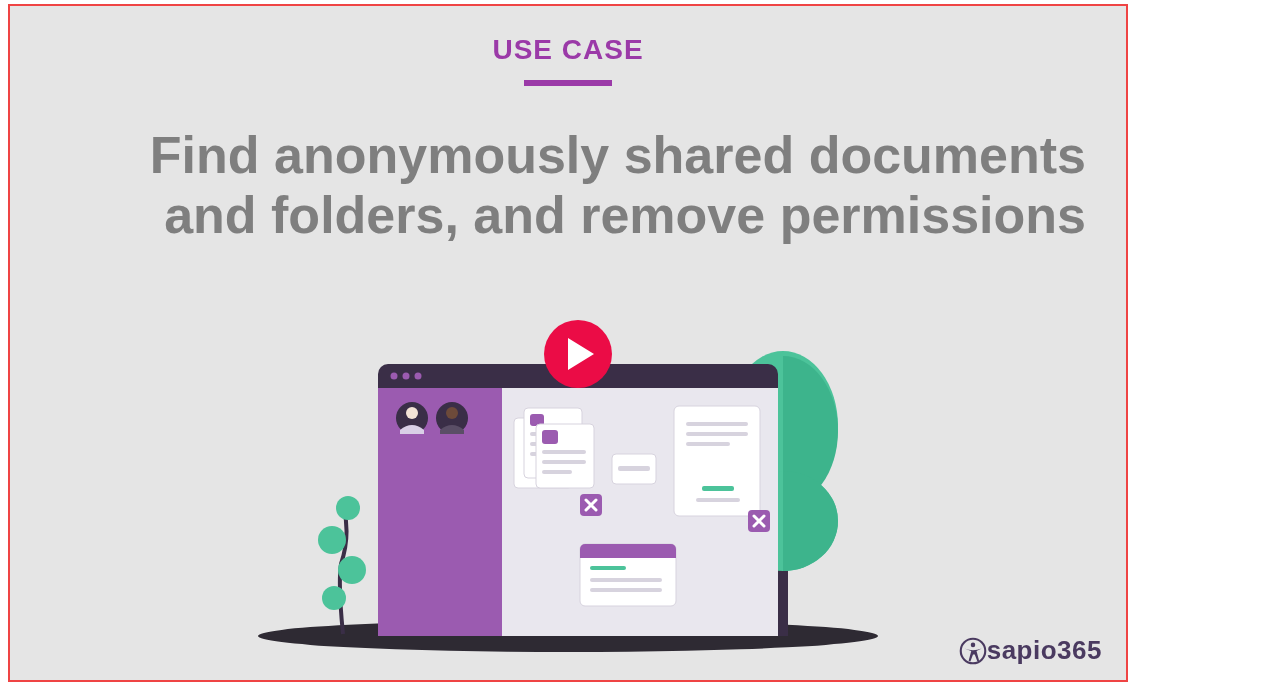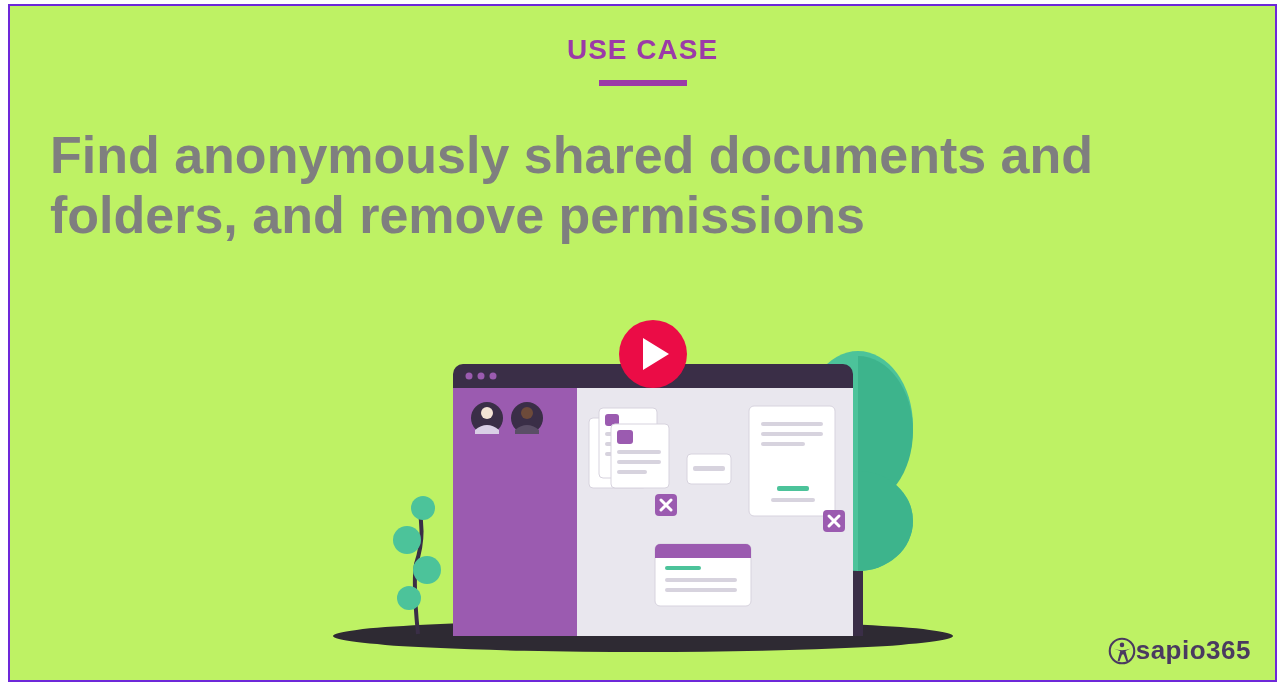--- a/index.html
+++ b/index.html
@@ -5,40 +5,40 @@
   * { box-sizing: border-box; margin: 0; padding: 0; }
   html, body { width: 1285px; height: 688px; }
   body {
     font-family: -apple-system, BlinkMacSystemFont, "Segoe UI", Arial, sans-serif;
     background: #fff;
     position: relative;
   }
   .card {
     position: absolute;
     left: 8px; top: 4px;
-    width: 1269px; height: 678px;
-    border: 2px solid #6d28d9;
-    background: #bef264;
+    width: 1120px; height: 678px;
+    border: 2px solid #ef4444;
+    background: #e5e5e5;
   }
   .eyebrow {
     text-align: center;
     margin-top: 28px;
     font-size: 28px;
     font-weight: 800;
     letter-spacing: 1px;
     color: #9b3aa8;
   }
   .rule {
     width: 88px; height: 6px;
     background: #9b3aa8;
     margin: 14px auto 0 auto;
   }
   .headline {
     margin-top: 40px;
-    text-align: left;
+    text-align: right;
     font-size: 52px;
     line-height: 1.15;
     font-weight: 700;
     color: #7f7f7f;
     padding: 0 40px;
   }
   .illus-wrap {
     position: absolute;
     left: 50%; transform: translateX(-50%);
     bottom: 24px;

